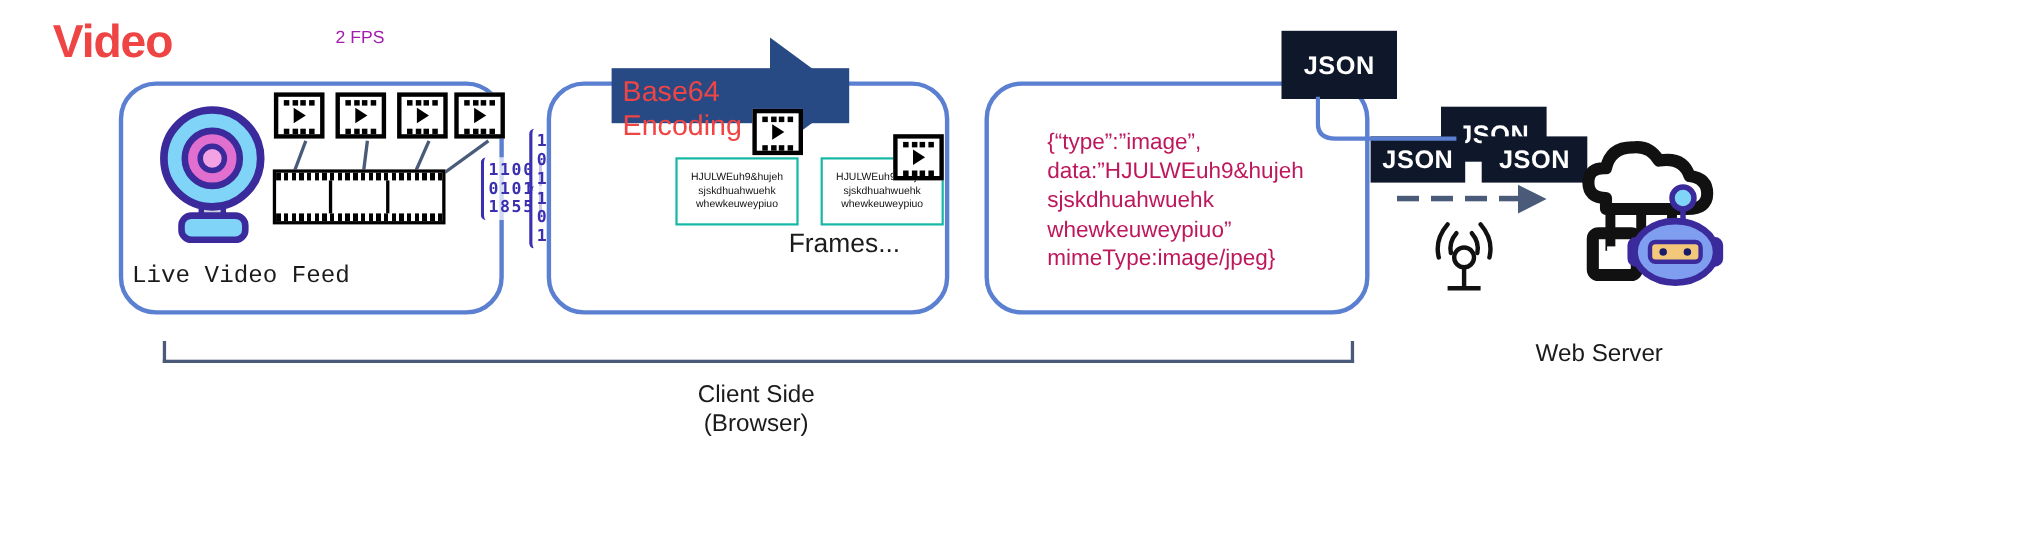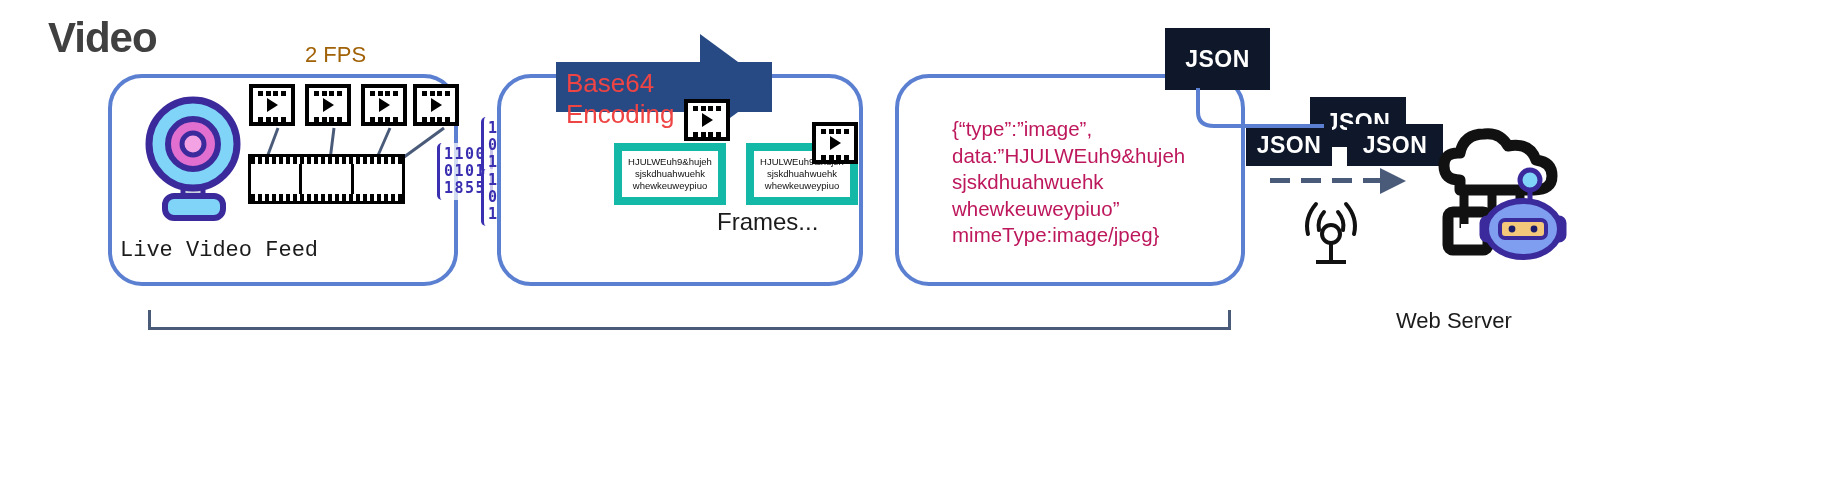--- a/index.html
+++ b/index.html
@@ -2,32 +2,32 @@
 <html><head>
 <meta charset="utf-8">
 <style>
   html,body{margin:0;padding:0;background:#ffffff;}
   body{width:1842px;height:496px;overflow:hidden;
        font-family:"Liberation Sans","DejaVu Sans",sans-serif;color:#1b1b1b;}
   .stage{position:relative;width:1842px;height:496px;}
   .abs{position:absolute;}
 
   
-  #page-title{left:48px;top:14px;font-size:42px;font-weight:bold;letter-spacing:-1px;color:#404040;}
+  #page-title{left:48px;top:14px;font-size:42px;font-weight:bold;letter-spacing:-1px;color:#ef4444;}
 
   
   .panel{border:4px solid #5b7fd1;border-radius:34px;background:#fff;box-sizing:border-box;}
   #panel-capture{left:108px;top:74px;width:350px;height:212px;}
   #panel-encode{left:497px;top:74px;width:366px;height:212px;}
   #panel-payload{left:895px;top:74px;width:350px;height:212px;}
 
   
   #live-video-feed-label{left:120px;top:238px;font-size:22px;color:#1b1b1b;font-family:Liberation Mono, monospace;}
   #frames-label{left:717px;top:208px;font-size:24px;color:#1b1b1b;}
-  #fps-label{left:305px;top:42px;font-size:22px;color:#a16207;}
+  #fps-label{left:305px;top:26px;font-size:16px;color:#a21caf;}
 
   
   #webcam{left:143px;top:96px;width:100px;height:126px;}
 
   
   .vthumb{width:46px;height:42px;border:4px solid #000;box-sizing:border-box;background:#fff;}
   .vthumb .dots{display:flex;justify-content:space-around;padding:3px 4px 0 4px;}
   .vthumb .dots i{width:5px;height:5px;background:#000;display:block;}
   .vthumb .play{width:0;height:0;border-left:11px solid #000;border-top:7px solid transparent;
                 border-bottom:7px solid transparent;margin:2px auto 2px auto;}
@@ -55,21 +55,21 @@
   #binary-3{left:521px;top:150px;}
   #binary-4{left:481px;top:169px;}
 
   
   #base64-banner{left:556px;top:62px;width:216px;height:50px;background:#274a85;}
   #base64-arrowhead{left:700px;top:34px;width:0;height:0;
         border-left:72px solid #274a85;border-top:53px solid transparent;border-bottom:53px solid transparent;}
   #base64-label{left:566px;top:68px;width:200px;font-size:26px;color:#ef4444;}
 
   
-  .frame-card{border:8px solid #14b8a6;background:#fff;box-sizing:border-box;
+  .frame-card{border:2px solid #14b8a6;background:#fff;box-sizing:border-box;
               display:flex;align-items:center;justify-content:flex-end;}
   .frame-card span{font-size:9.5px;line-height:12px;text-align:center;color:#111;}
   #frame-card-1{left:614px;top:143px;width:112px;height:62px;}
   #frame-card-2{left:746px;top:143px;width:112px;height:62px;}
   #frame-badge-1{left:684px;top:99px;}
   #frame-badge-2{left:812px;top:122px;}
 
   
   #payload-text{left:952px;top:116px;width:280px;font-size:20.5px;line-height:26.5px;color:#be185d;}
 
@@ -318,14 +318,16 @@
       <ellipse cx="93" cy="109" rx="37" ry="28" fill="#7f9ef0" stroke="#3b2a9c" stroke-width="6"></ellipse>
       <rect x="70" y="100" width="46" height="18" rx="5" fill="#f4c87a" stroke="#3b2a9c" stroke-width="4"></rect>
       <circle cx="82" cy="109" r="3.4" fill="#1b1b6b"></circle>
       <circle cx="104" cy="109" r="3.4" fill="#1b1b6b"></circle>
     </svg>
   </div>
 
   <div class="abs" id="web-server-label">Web Server</div>
 
   <div class="abs" id="client-bracket"></div>
+  <div class="abs" id="client-side-label" style="white-space:pre-line;">Client Side
+(Browser)</div>
 
 </div>
 
 </body></html>

